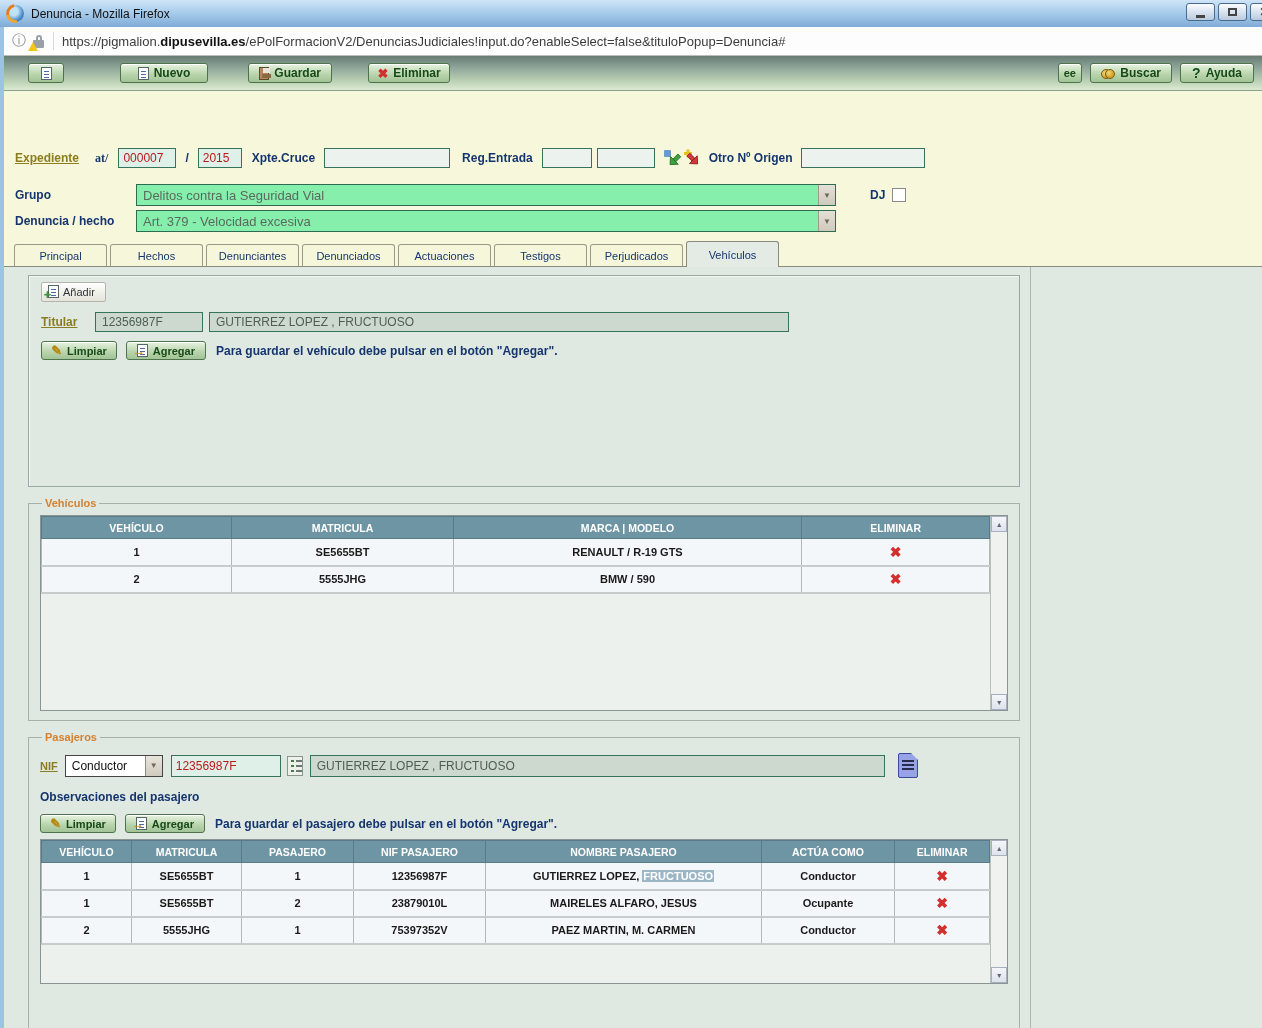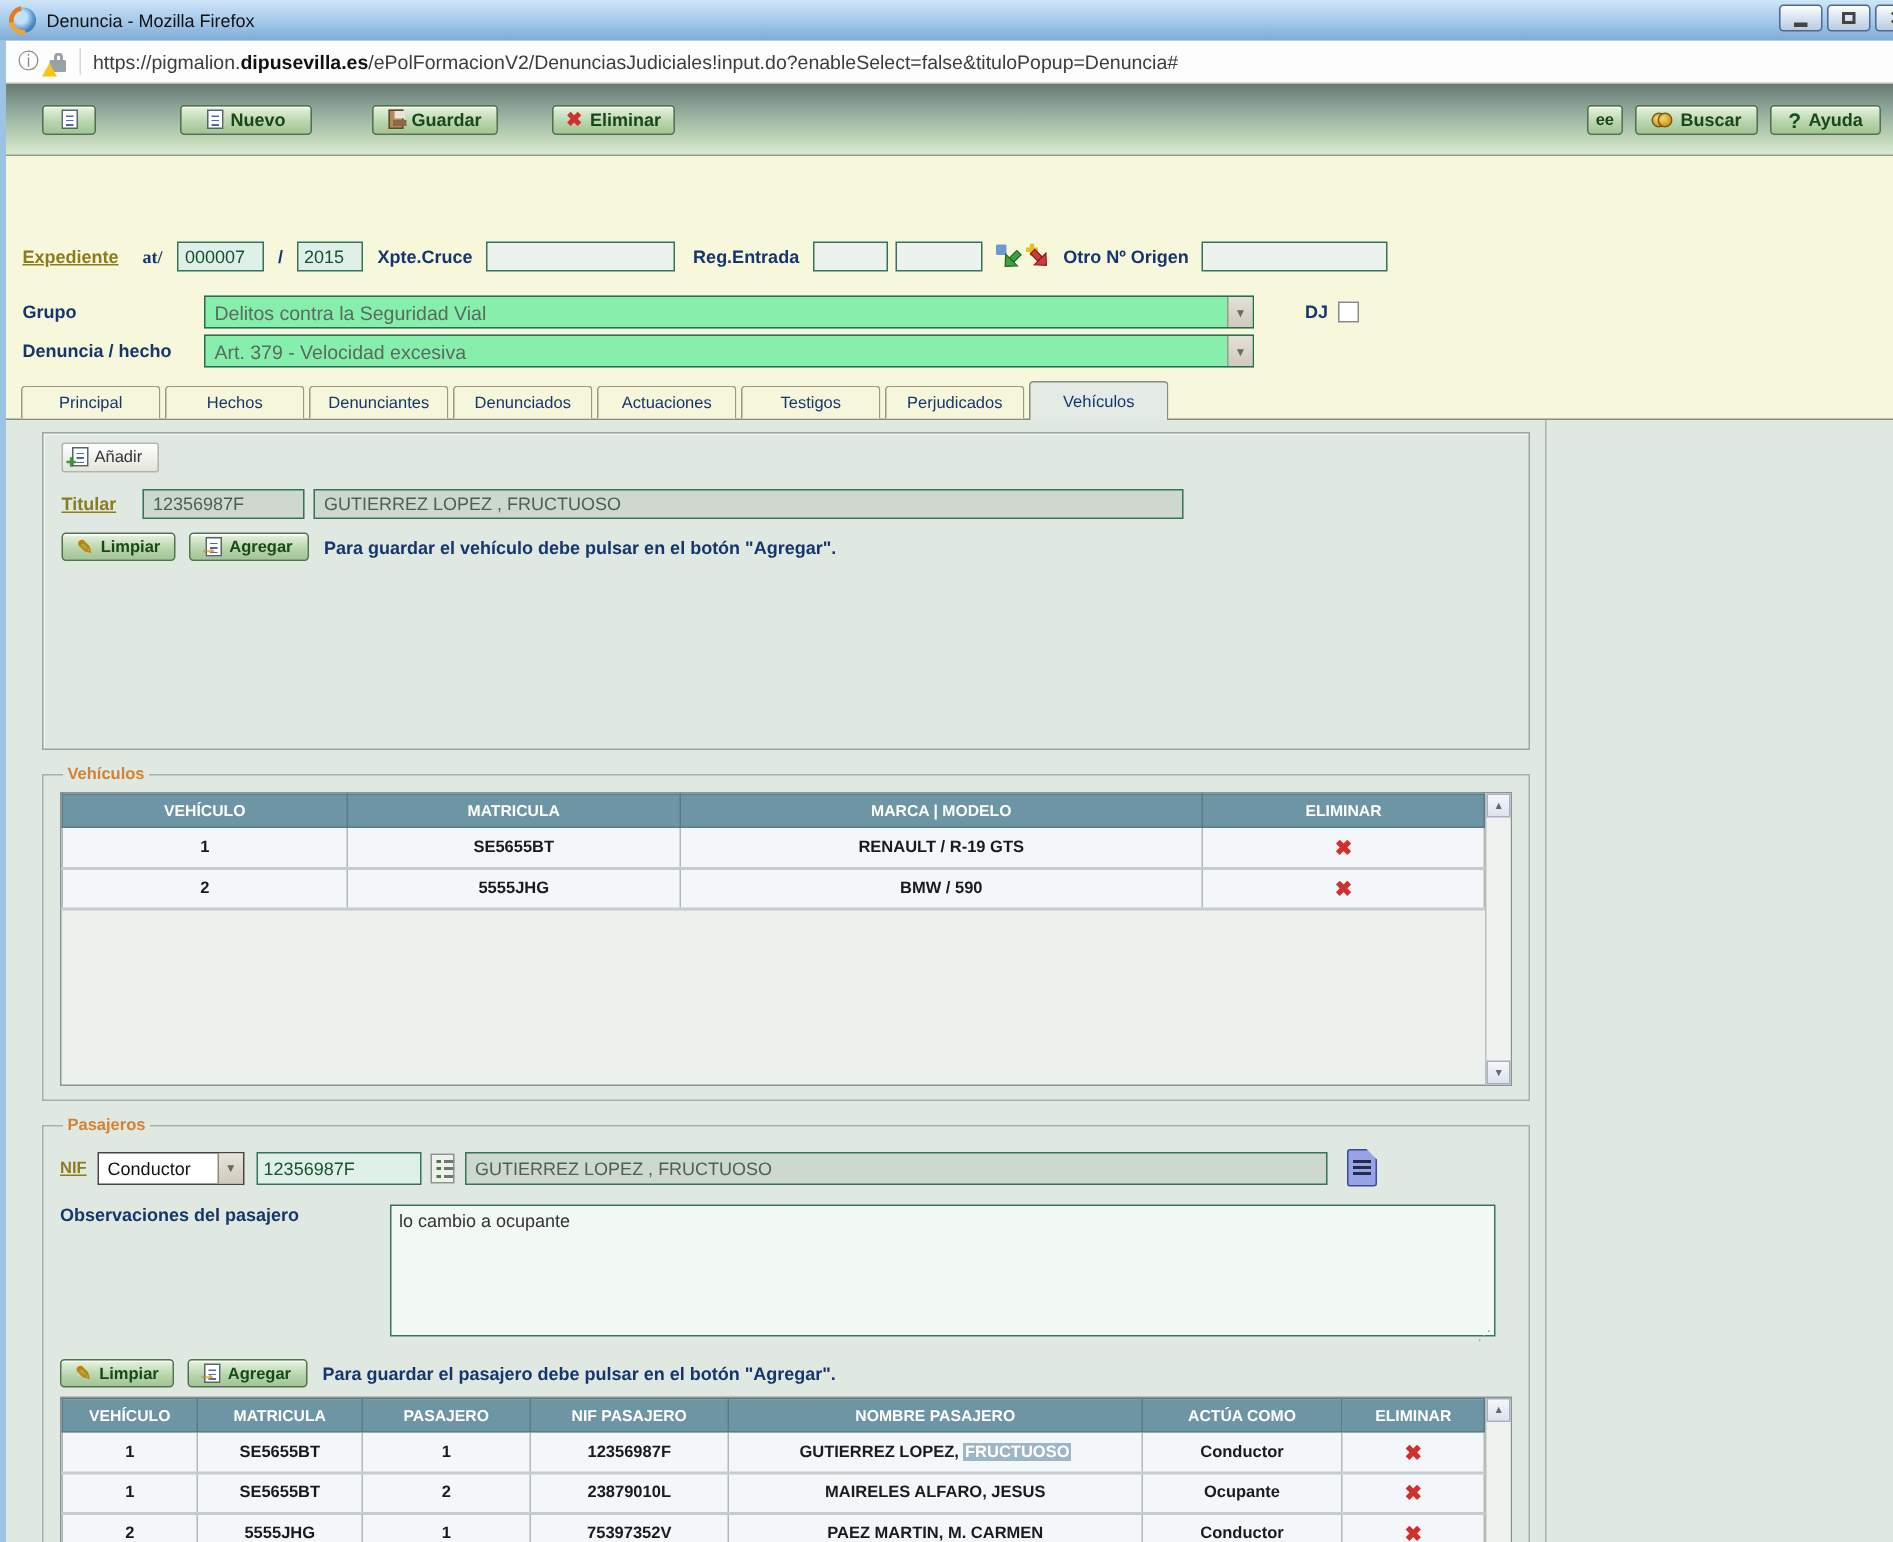--- a/index.html
+++ b/index.html
@@ -34,21 +34,21 @@
   .lock-body { position:absolute; left:2px; bottom:1px; width:11px; height:8px; background:#9aa0a8; border-radius:1px; }
   .lock-shackle { position:absolute; left:4.5px; top:1px; width:6px; height:7px;
                   border:2px solid #9aa0a8; border-bottom:none; border-radius:4px 4px 0 0; }
   .lock-warn { position:absolute; left:-3px; bottom:-2px; width:0; height:0;
                border-left:5px solid transparent; border-right:5px solid transparent;
                border-bottom:9px solid #f5c518; }
   .url-sep { width:1px; height:18px; background:#d8d8d8; margin-right:8px; }
   .url-domain { font-weight:bold; color:#111; }
 
   
-  .app-toolbar { height:48px; background:linear-gradient(180deg,#687b72 0%,#8fa79a 35%,#c0d5b8 78%,#dcead2 100%);
+  .app-toolbar { height:35px; background:linear-gradient(180deg,#687b72 0%,#8fa79a 35%,#c0d5b8 78%,#dcead2 100%);
                  display:flex; align-items:center; border-bottom:1px solid #8aa08a; }
   .gbtn { height:20px; border:1px solid #4f744d; border-radius:3px; color:#174a17; font-weight:bold;
           font-size:12px; display:flex; align-items:center; justify-content:center; gap:5px;
           background:linear-gradient(180deg,#e8f3e0,#b7d3ab 60%,#a2c496);
           box-shadow:inset 0 1px 0 #fff; padding:0 10px; }
   .icon-page { width:11px; height:13px; background:#fff; border:1px solid #566; position:relative; flex:0 0 auto; }
   .icon-page::before { content:""; position:absolute; left:2px; right:2px; top:3px; height:8px;
                        background:repeating-linear-gradient(#4a6ab0 0 1px, transparent 1px 3px); }
   .icon-floppy { width:13px; height:13px; background:#b5885a; border:1px solid #5a4a30; position:relative; }
   .icon-floppy::before { content:""; position:absolute; left:3px; top:0; width:7px; height:5px; background:#e8e4da; }
@@ -60,21 +60,21 @@
   .icon-binoc::before { left:0; } .icon-binoc::after { right:0; }
   .icon-q { color:#14501c; font-weight:bold; font-size:14px; }
   .toolbar-right { margin-left:auto; display:flex; align-items:center; gap:8px; padding-right:8px; }
 
   
   .form-head { background:#f7f7dc; padding-top:6px; }
   .frow { display:flex; align-items:center; padding-left:11px; }
   .lbl { color:#15356e; font-weight:bold; font-size:12px; white-space:nowrap; }
   .link-lbl { color:#8b7d1e; font-weight:bold; font-size:12px; text-decoration:underline; white-space:nowrap; }
   input.fld { height:20px; border:1px solid #37725a; font-size:12px; font-family:"Liberation Sans",sans-serif;
-              padding:0 4px; color:#14532d; }
+              padding:0 4px; color:#b91c1c; }
   .fld-filled { background:#dff0e8; }
   .fld-empty { background:#ecf3ee; }
   .ro-fld { height:20px; border:1px solid #37725a; background:#cdd9ce; color:#4e5e54; font-size:12px;
             display:flex; align-items:center; padding:0 6px; overflow:hidden; white-space:nowrap; }
   .dropdown { height:22px; border:1px solid #2d6b52; background:#86efac; display:flex; align-items:center; }
   .dd-text { flex:1; font-size:13px; color:#5a6a5e; padding:0 6px; white-space:nowrap; overflow:hidden; }
   .dd-arrow { width:17px; height:100%; background:linear-gradient(180deg,#e4e0d6,#cfcabc); border-left:1px solid #a09a8c;
               display:flex; align-items:center; justify-content:center; font-size:8px; color:#6a6a60; }
   .checkbox { width:14px; height:14px; background:#fff; border:1px solid #8a8a8a; }
   .mini-ico { width:20px; height:19px; display:inline-block; }
@@ -355,23 +355,20 @@
             <span class="dd-text">Conductor</span>
             <span class="dd-arrow">▼</span>
           </div>
           <input class="fld fld-filled" style="margin-left: 8px; width: 110px; height: 22px;" value="12356987F">
           <span class="list-btn" style="margin-left:6px;"></span>
           <div class="ro-fld" style="margin-left:7px; width:575px; height:22px;">GUTIERREZ LOPEZ , FRUCTUOSO</div>
           <span class="doc-blue" style="margin-left:13px;"></span>
         </div>
         <div style="display:flex; align-items:flex-start; margin-top:12px;">
           <span class="lbl" style="width:220px;">Observaciones del pasajero</span>
-          <div class="ta-wrap">
-            <textarea class="obs" style="width: 737px; height: 88px; color: rgb(51, 51, 51);">lo cambio a ocupante</textarea>
-          </div>
         </div>
         <div style="display:flex; align-items:center; margin-top:10px;">
           <div class="gbtn" style="height:19px; font-size:11px; width:76px;">
             <span class="pencil">✎</span>
             <span>Limpiar</span>
           </div>
           <div class="gbtn" style="height:19px; font-size:11px; width:80px; margin-left:9px;">
             <span class="arrow-doc">
                 <span class="icon-page"></span>
               </span>

